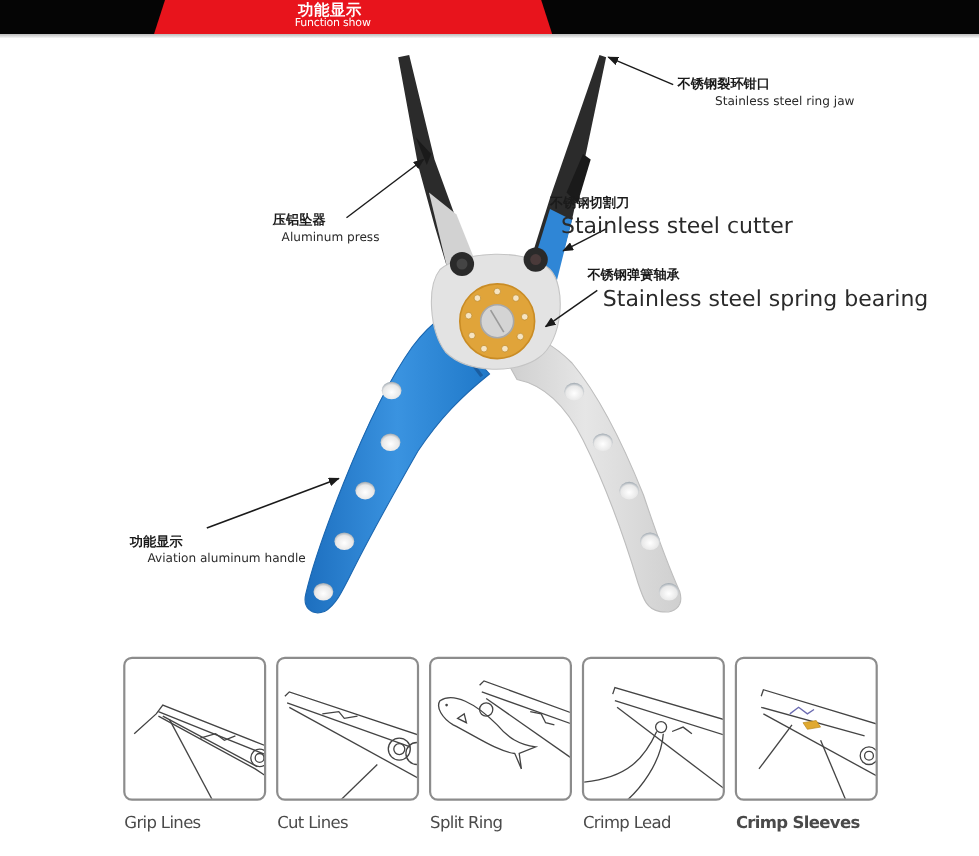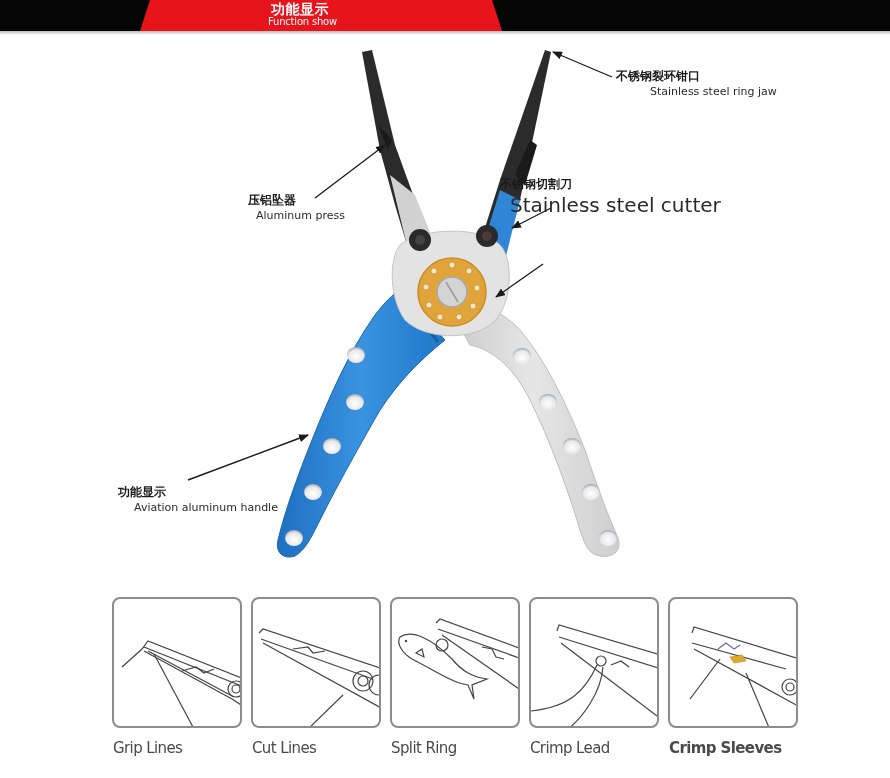--- a/index.html
+++ b/index.html
@@ -117,20 +117,22 @@
 </div>
 <div class="label" style="left:500px; top:176px;">
   <span class="cn">不锈钢切割刀</span>
   <span class="en big" style="margin-left:10px;">Stainless steel cutter</span>
 </div>
 <div class="label" style="left:248px; top:192px;">
   <span class="cn">压铝坠器</span>
   <span class="en" style="margin-left:8px;">Aluminum press</span>
 </div>
 <div class="label" style="left:534px; top:242px;">
+  <span class="cn">不锈钢弹簧轴承</span>
+  <span class="en big" style="margin-left:14px;">Stainless steel spring bearing</span>
 </div>
 <div class="label" style="left:118px; top:484px;">
   <span class="cn">功能显示</span>
   <span class="en" style="margin-left:16px;">Aviation aluminum handle</span>
 </div>
 
 <div class="panel" style="left:112px;">
   <svg width="130" height="131">
     <g fill="none" stroke="#444" stroke-width="1.2">
       <path d="M8,68 L28,50 L34,42 L130,80"></path>

